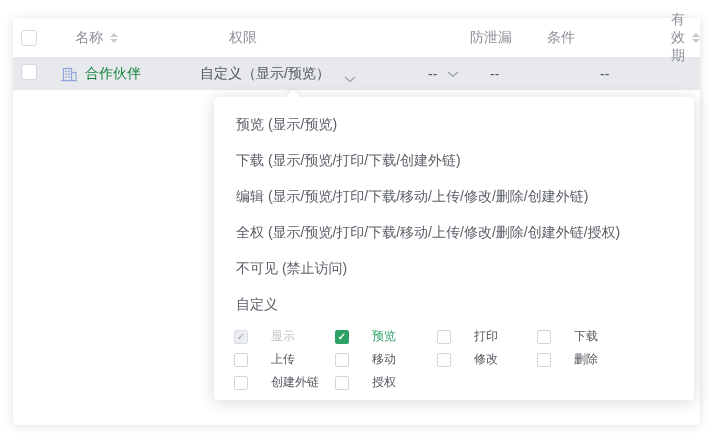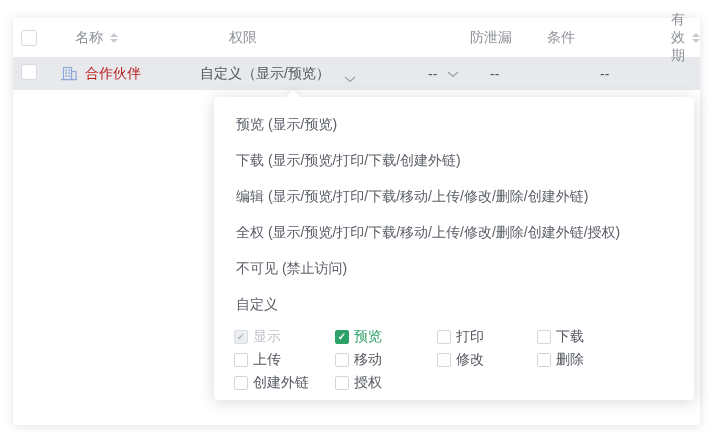--- a/index.html
+++ b/index.html
@@ -25,21 +25,21 @@
   .cell { font-size:14px; }
   .c-check { width:47px; padding-left:8px; }
   .c-name  { width:140px; display:flex; align-items:center; }
   .c-perm  { width:180px; display:flex; align-items:flex-end; }
   .c-leak  { width:110px; display:flex; align-items:center;padding-left:48px; }
   .c-cond  { width:110px; }
   .c-valid { flex:1; }
 
   .thead .cell { color:#8C9097; display:flex; align-items:center; }
   .trow  .cell { color:#53575E; }
-  .trow .c-name { color:#b91c1c; }
+  .trow .c-name { color:#15803d;align-items:flex-end; }
 
   .checkbox {
     display:inline-block; width:16px; height:16px;
     background:#fff; border:1px solid #D6D9DE; border-radius:3px;
   }
 
   .sort { display:inline-flex; flex-direction:column; row-gap:2px; margin-left:7px; }
   .sort i { display:block; width:0; height:0; border-left:4px solid transparent; border-right:4px solid transparent; }
   .sort .up   { border-bottom:4px solid #C5C9D0; }
   .sort .down { border-top:4px solid #C5C9D0; }
@@ -73,21 +73,21 @@
     margin-left:20px; margin-top:3px;
     display:grid; grid-template-columns:101px 102px 100px auto;
   }
   .cb-item { height:23px; display:flex; align-items:center; cursor:pointer; }
   .cb {
     width:14px; height:14px; border:1px solid #D2D6DB; border-radius:2px;
     background:#fff; display:flex; align-items:center; justify-content:center;
     flex:0 0 auto;
   }
   .tick { display:none; font-size:10px; line-height:1; font-weight:bold; }
-  .cb-label { margin-left:5px; font-size:14px; color:#53575E; }
+  .cb-label { margin-left:23px; font-size:12px; color:#53575E; }
 
   .item-checked .cb { background:#2EA167; border-color:#2EA167; }
   .item-checked .tick { display:block; color:#fff; }
   .item-checked .cb-label { color:#2EA167;font-family:Liberation Serif, serif; }
 
   .item-checked-disabled .cb { background:#EDEEF1; border-color:#D9DCE1; }
   .item-checked-disabled .tick { display:block; color:#B5B9C0; }
   .item-checked-disabled .cb-label { color:#BFC3C9; }
 </style>
 </head>

